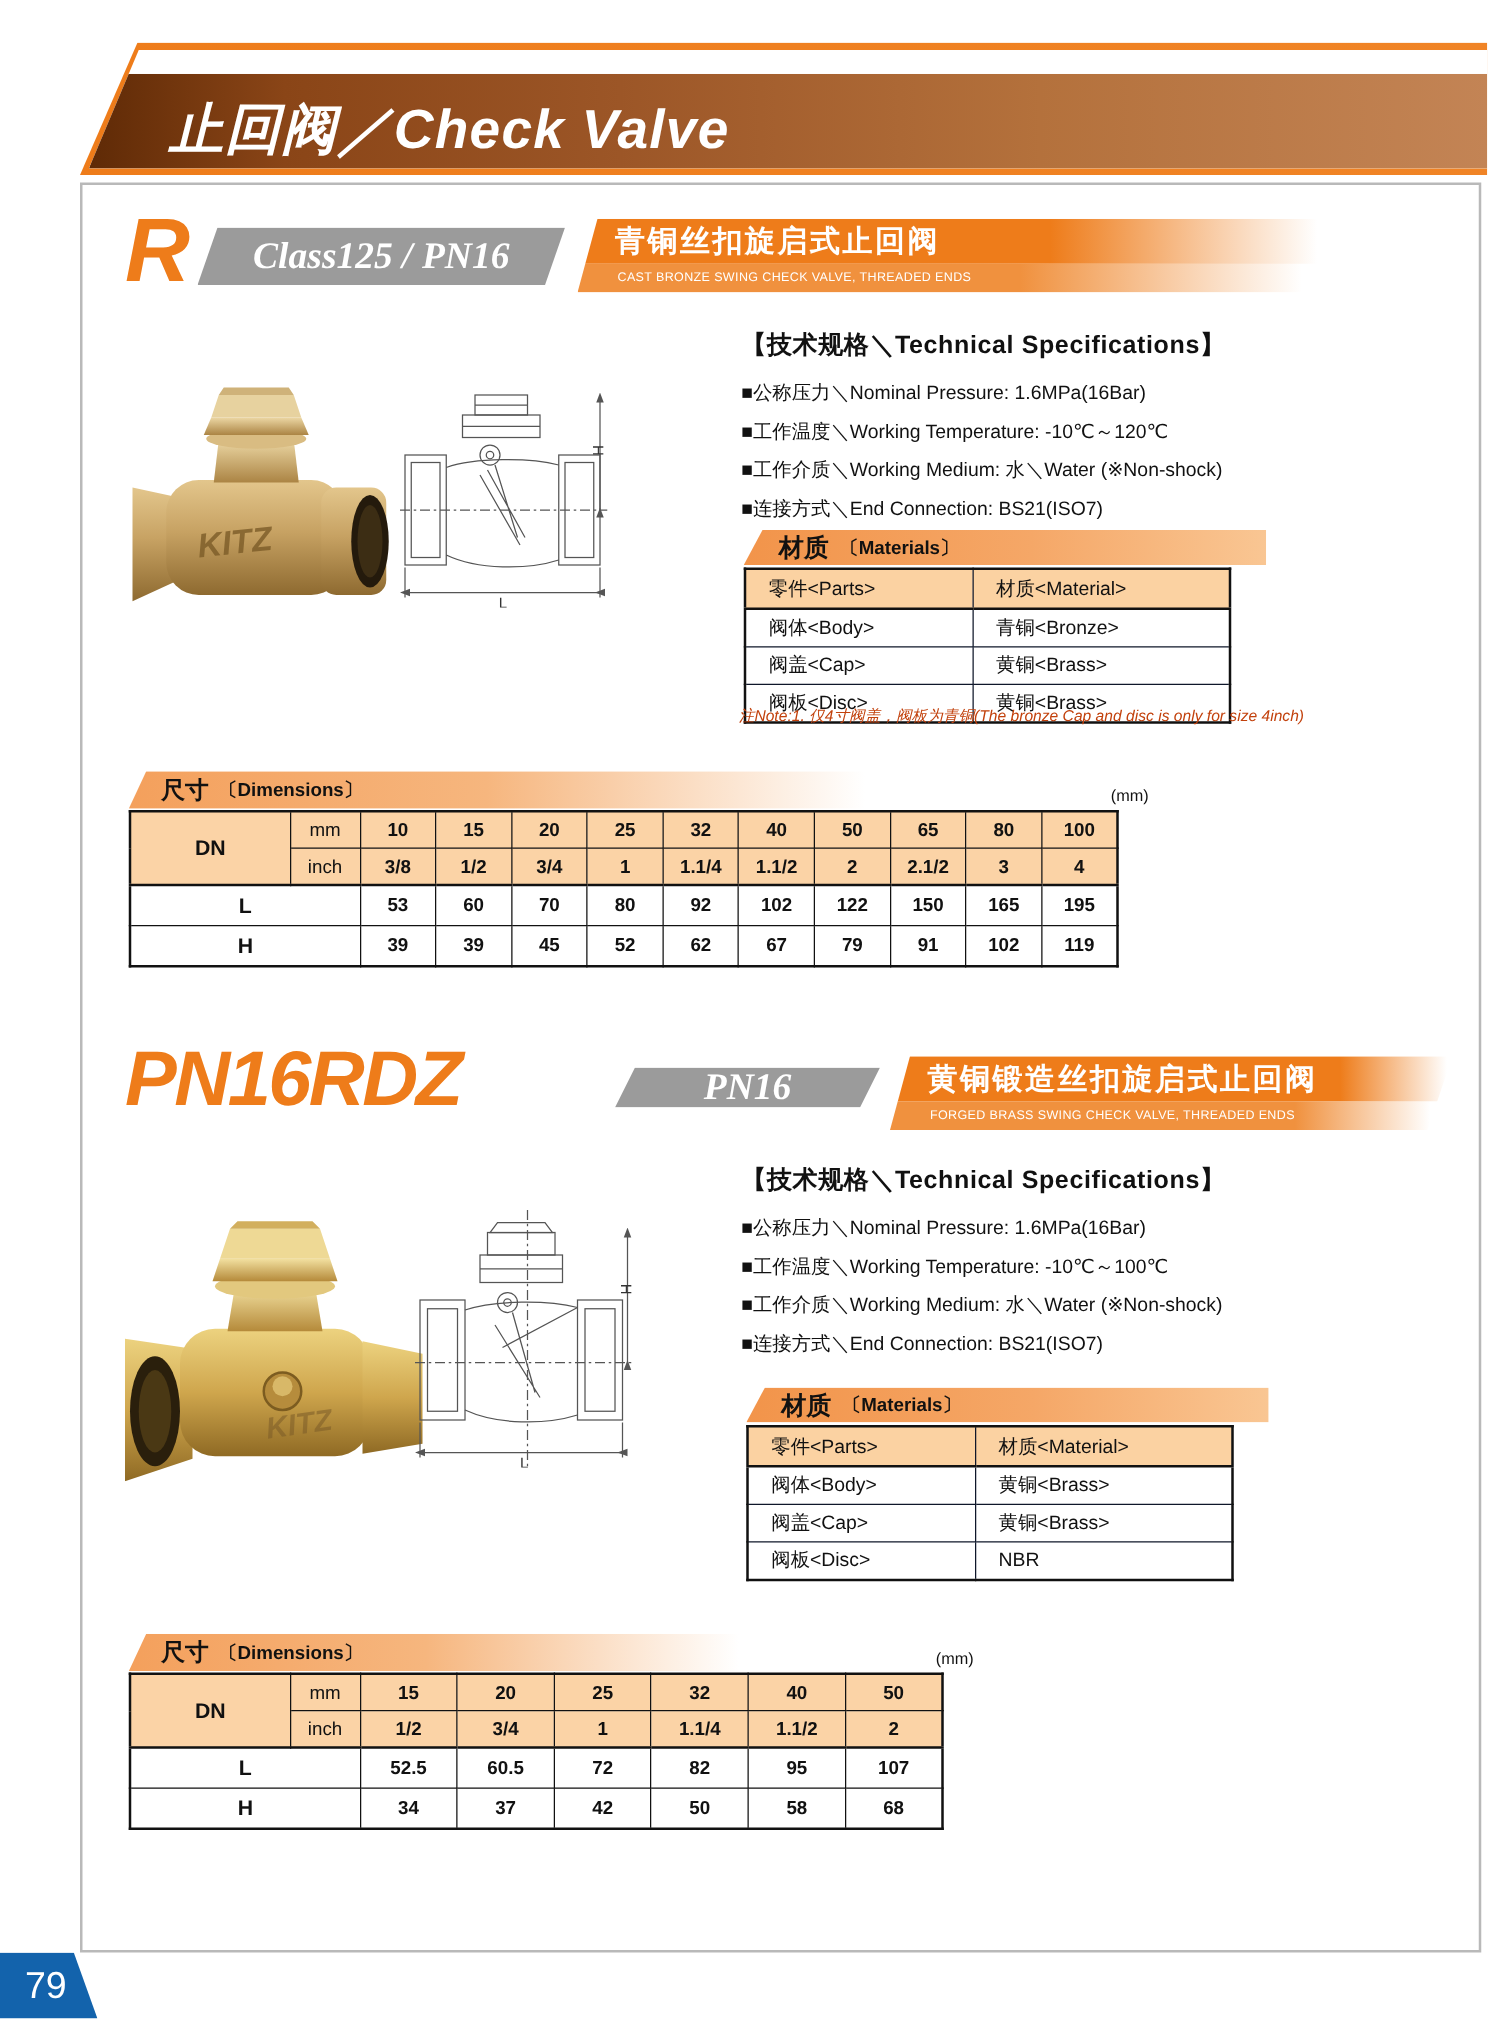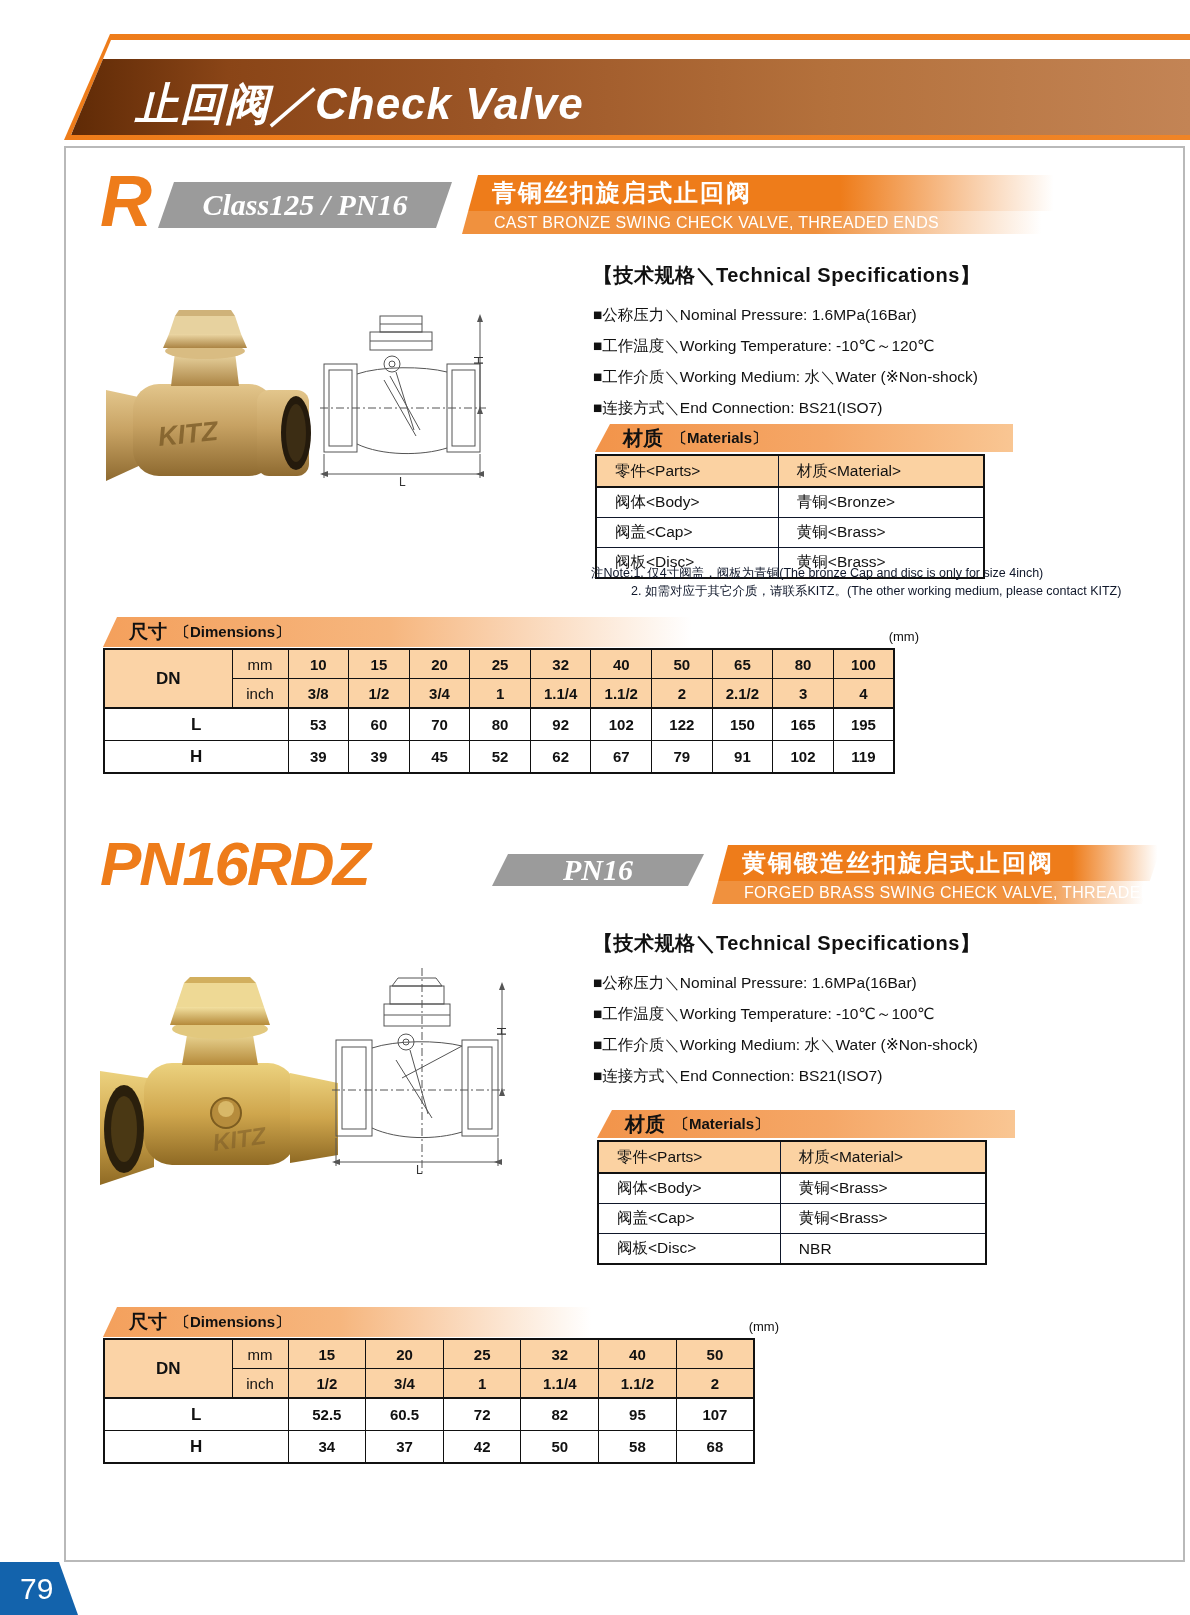--- a/index.html
+++ b/index.html
@@ -29,42 +29,42 @@
   .gray-band{position:absolute;background:#9b9b9b;
           clip-path:polygon(16px 0,100% 0,calc(100% - 16px) 100%,0 100%);
           display:flex;align-items:center;justify-content:center;}
   .gray-band span{color:#fff;font-weight:bold;font-style:italic;white-space:nowrap;font-family:Liberation Serif, serif;}
   .orange-band{position:absolute;clip-path:polygon(16px 0,100% 0,calc(100% - 20px) 100%,0 100%);}
   .ob-zh{height:36px;display:flex;align-items:center;padding-left:30px;
           background:linear-gradient(90deg,#ee7c1a 0%,#ee7c1a 62%,rgba(240,140,50,0) 97%);
           color:#fff;font-weight:bold;font-size:24px;letter-spacing:2px;white-space:nowrap;}
   .ob-en{height:23px;display:flex;align-items:center;padding-left:32px;
           background:linear-gradient(90deg,#f0913e 0%,#f0913e 58%,rgba(240,145,62,0) 95%);
-          color:#fff;font-size:16px;letter-spacing:.3px;white-space:nowrap;}
+          color:#fff;font-size:10px;letter-spacing:.3px;white-space:nowrap;}
 
   
   .specs{position:absolute;width:575px;}
   .specs-heading{font-size:20px;font-weight:bold;margin-bottom:10px;letter-spacing:.5px;}
   .spec-item{font-size:15.5px;line-height:31px;white-space:nowrap;}
 
   
   .mat-band{position:absolute;height:28px;
           clip-path:polygon(15px 0,100% 0,100% 100%,0 100%);
           background:linear-gradient(90deg,#f2944a 0%,#f5a767 55%,#f9c693 100%);
           display:flex;align-items:center;padding-left:28px;gap:9px;}
   .band-zh{font-size:20px;font-weight:bold;color:#111;}
   .band-en{font-size:15px;font-weight:bold;color:#111;}
   .mat-table{position:absolute;border-collapse:collapse;table-layout:fixed;background:#fff;}
   .mat-table{border:2px solid #111;}
   .mat-table td{border:1px solid #0f172a;font-size:15.5px;padding:0 0 0 18px;vertical-align:middle;}
   .mat-table tr.mhdr td{background:#fbd2a2;height:30px;border-bottom:2px solid #111;}
   .mat-table tr.mrow td{height:29px;}
 
   
-  .notes{position:absolute;font-size:12.5px;line-height:18px;color:#0f172a;white-space:nowrap;}
+  .notes{position:absolute;font-size:12.5px;line-height:18px;color:#c2410c;white-space:nowrap;font-style:italic;}
   .notes .n2{padding-left:40px;}
 
   
   .dims-band{position:absolute;height:30px;
           clip-path:polygon(14px 0,100% 0,100% 100%,0 100%);
           display:flex;align-items:center;padding-left:26px;gap:8px;}
   .dims-band.grad1{background:linear-gradient(90deg,#f4a05c 0%,#f6b67e 35%,#ffffff 72%);}
   .dims-band .unit{position:absolute;right:2px;bottom:3px;font-size:13px;font-weight:normal;color:#111;}
   .dims-table{position:absolute;border-collapse:collapse;table-layout:fixed;background:#fff;
           border:2px solid #111;}
@@ -196,21 +196,20 @@
       <td>黄铜&lt;Brass&gt;</td>
     </tr>
     <tr class="mrow">
       <td>阀板&lt;Disc&gt;</td>
       <td>黄铜&lt;Brass&gt;</td>
     </tr>
   </tbody>
     </table>
   <div class="notes" style="left:591px;top:564px;">
     <div class="n1">注Note:1. 仅4寸阀盖，阀板为青铜(The bronze Cap and disc is only for size 4inch)</div>
-    <div class="n2">2. 如需对应于其它介质，请联系KITZ。(The other working medium, please contact KITZ)</div>
   </div>
 
   <div class="dims-band grad1" style="left:103px;top:617px;width:792px;">
     <span class="band-zh" style="font-size:19px;">尺寸</span>
     <span class="band-en">〔Dimensions〕</span>
     <span class="unit">(mm)</span>
   </div>
   <table class="dims-table" style="left:103px;top:648px;width:792px;">
     <colgroup>
       <col style="width:128px">

